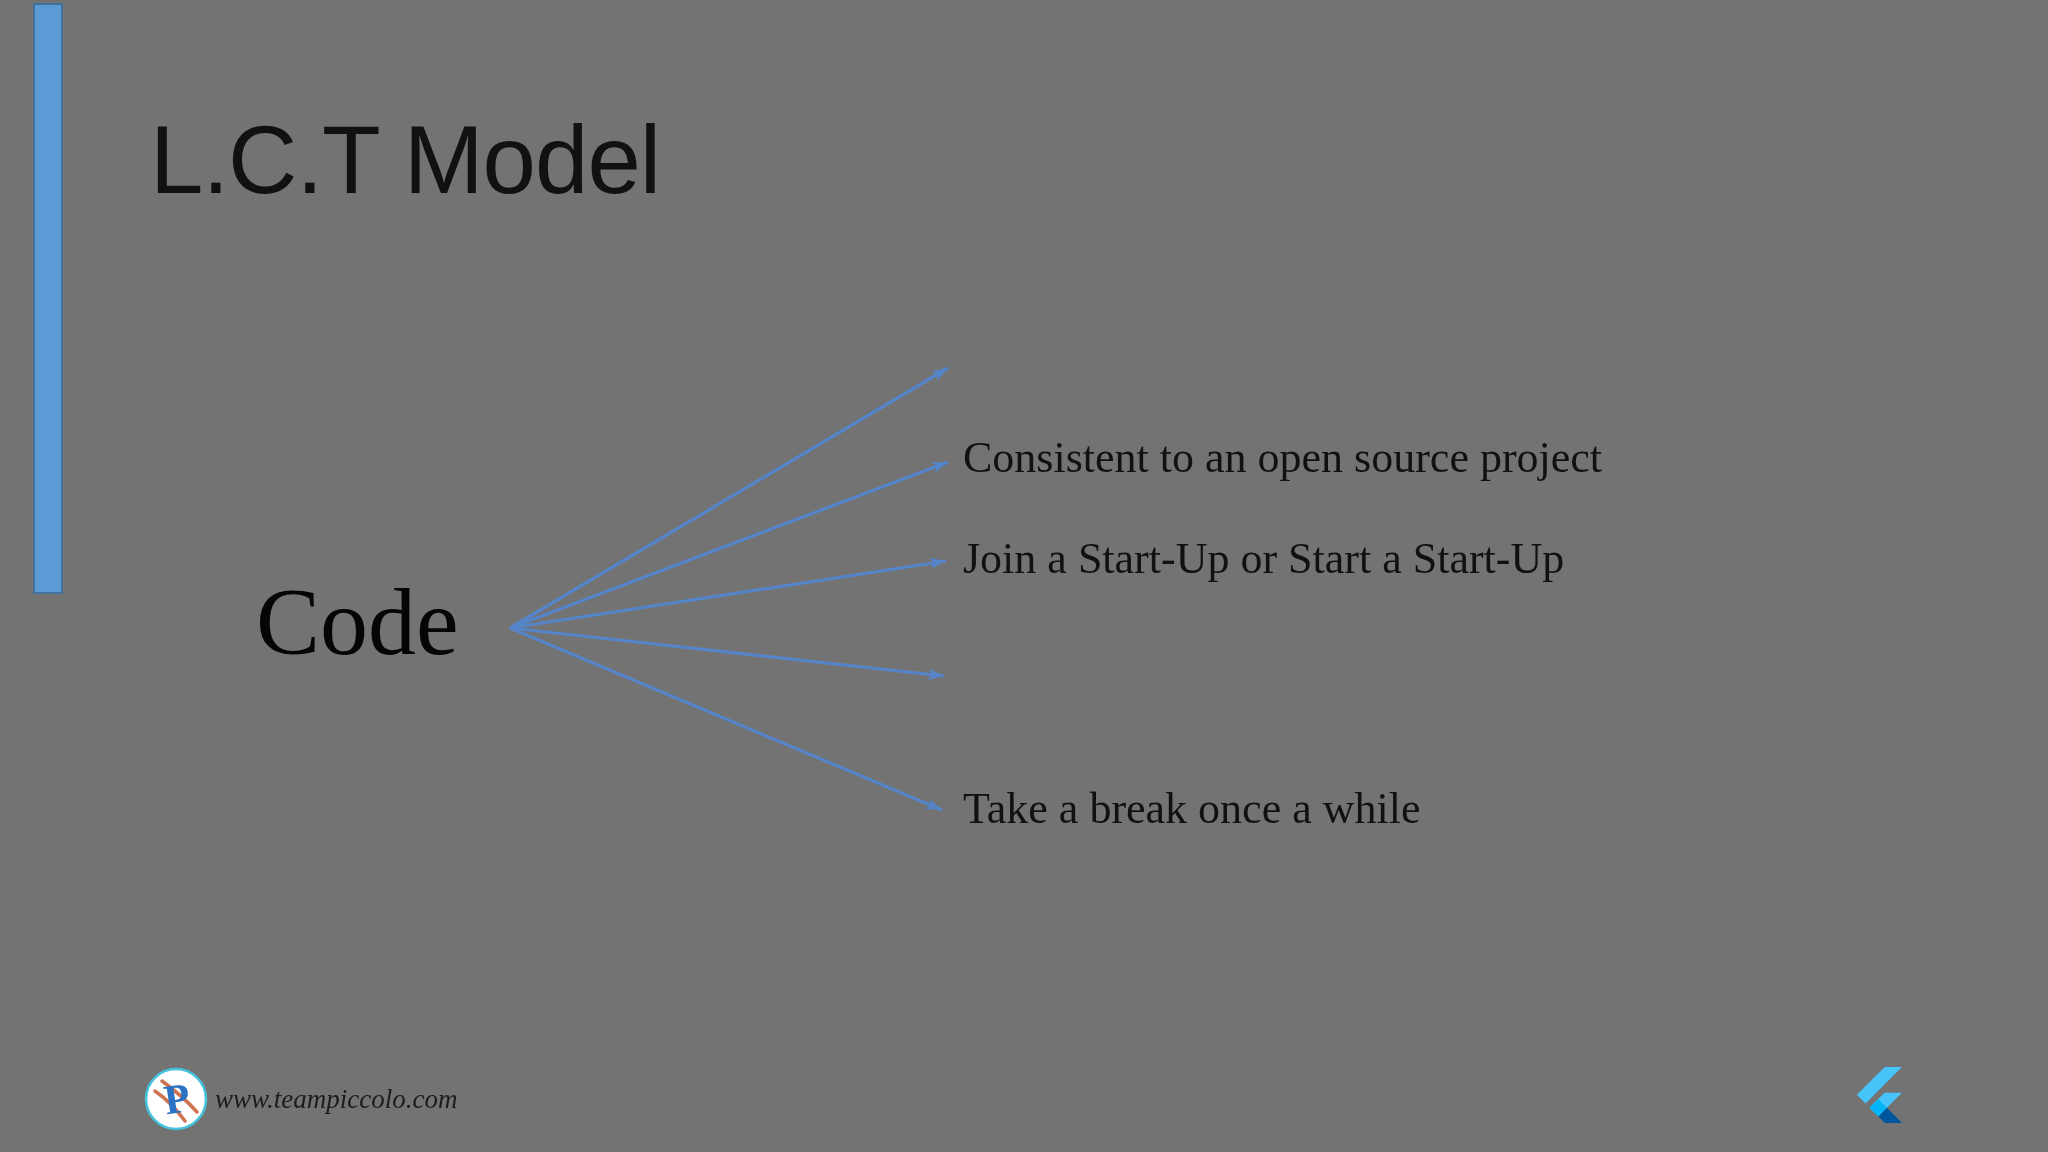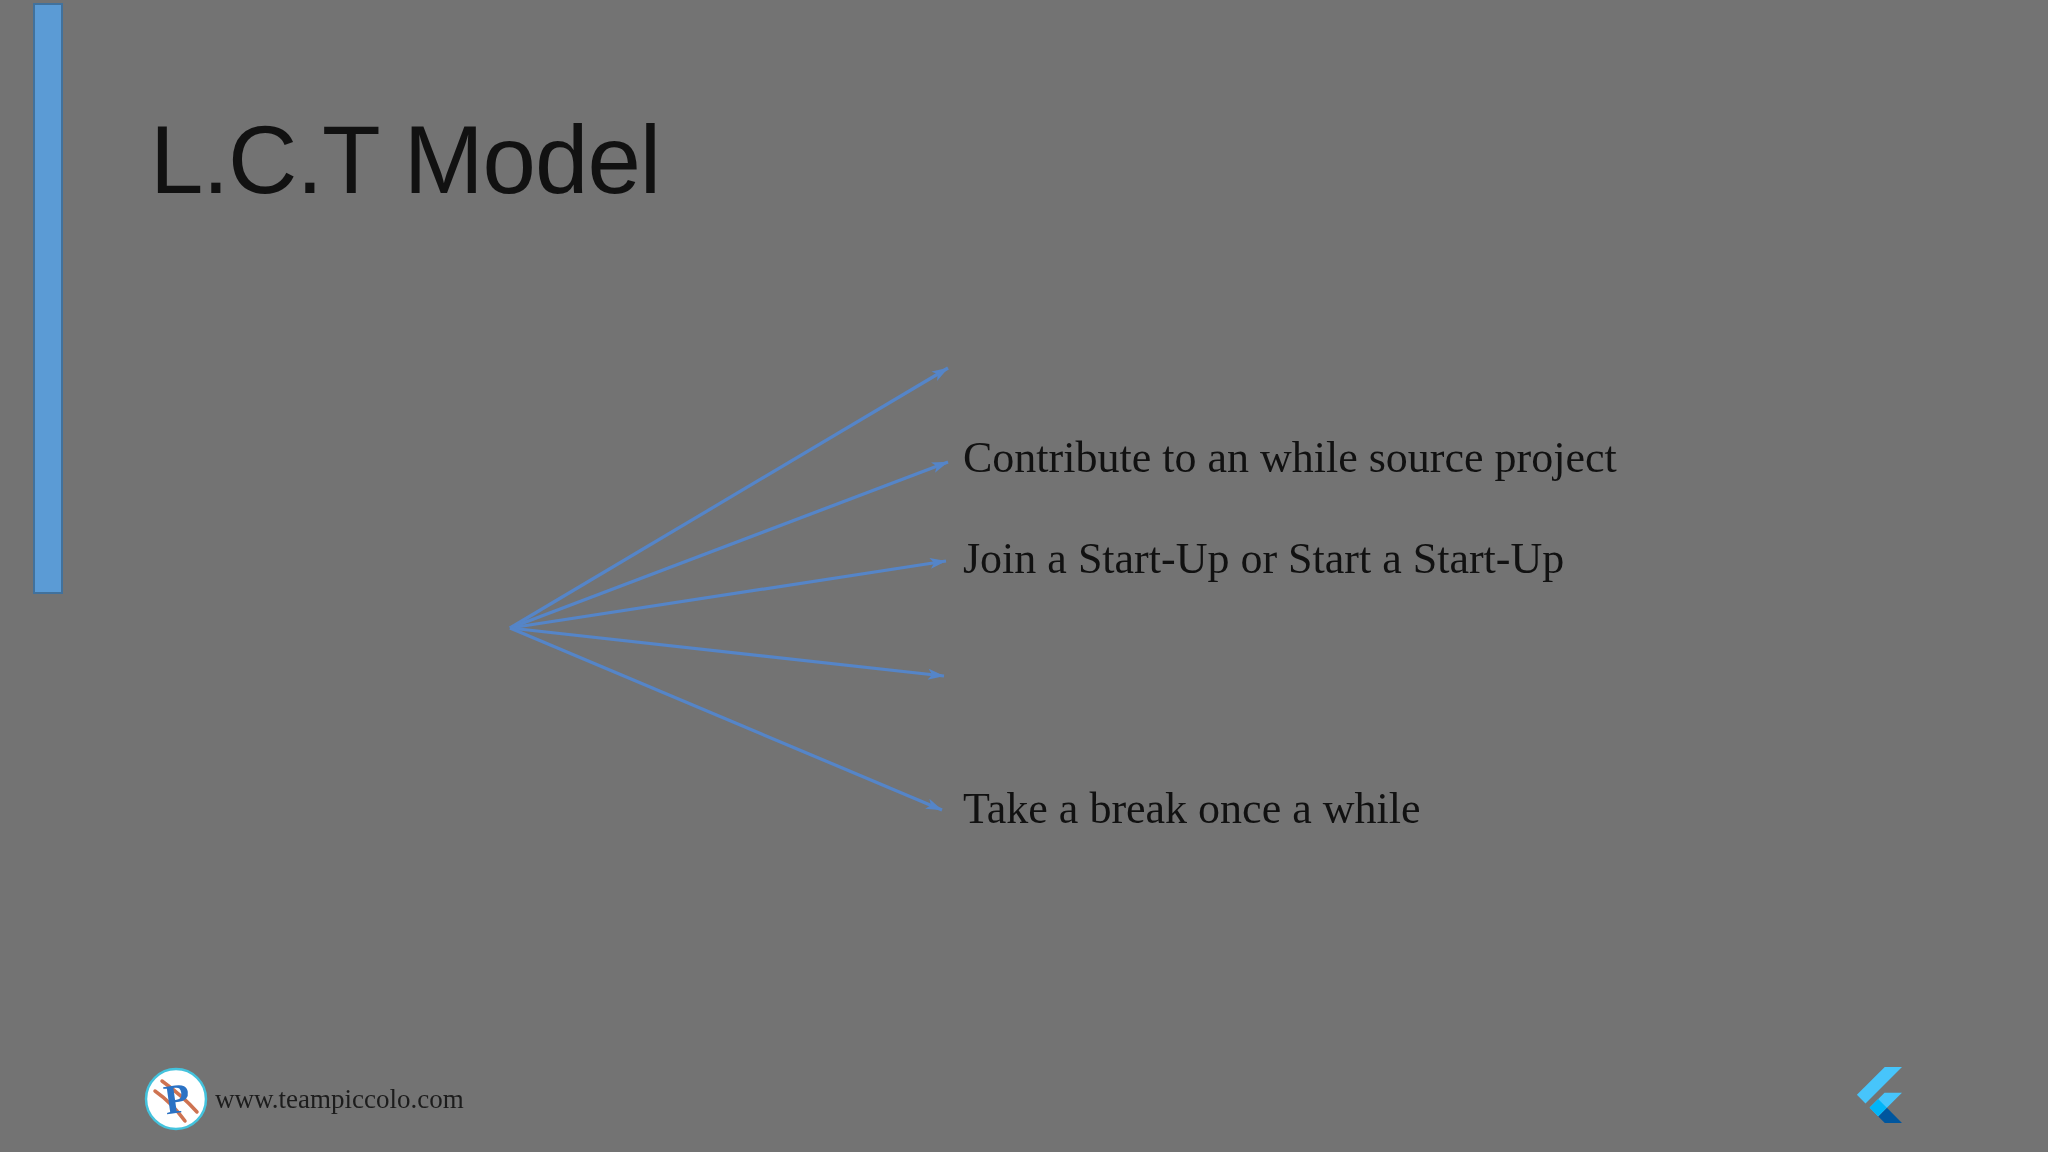--- a/index.html
+++ b/index.html
@@ -86,20 +86,21 @@
     width: 66px;
     height: 66px;
     display: block;
   }
   .website-url {
     margin-left: 6px;
     font-family: "Liberation Serif", serif;
     font-size: 27px;
     color: #1c1c1c;
     white-space: nowrap;
+    font-style: italic;
   }
   .flutter-logo {
     position: absolute;
     left: 1856px;
     top: 1067px;
     width: 47px;
     height: 56px;
   }
   .logo-ring { stroke: var(--logo-ring, #44C3DD); }
   .logo-p-fill { fill: var(--logo-p, #2B72C4); }
@@ -110,35 +111,36 @@
 </style>
 </head>
 <body>
 
 <div class="slide">
 
   <div class="accent-bar"></div>
 
   <h1 class="title">L.C.T Model</h1>
 
+  <div class="node-label">Code</div>
 
   <svg class="arrows-svg" viewBox="0 0 2048 1152" xmlns="http://www.w3.org/2000/svg">
     <defs>
       <marker id="stealth" markerUnits="userSpaceOnUse" markerWidth="18" markerHeight="12" refX="16.5" refY="6" orient="auto">
         <path class="arrow-head" d="M0.5,0.5 L17,6 L0.5,11.5 L4.5,6 Z"></path>
       </marker>
     </defs>
     <line class="arrow-line" x1="510" y1="628" x2="948" y2="368" marker-end="url(#stealth)"></line>
     <line class="arrow-line" x1="510" y1="628" x2="948" y2="462" marker-end="url(#stealth)"></line>
     <line class="arrow-line" x1="510" y1="628" x2="946" y2="561" marker-end="url(#stealth)"></line>
     <line class="arrow-line" x1="510" y1="628" x2="944" y2="676" marker-end="url(#stealth)"></line>
     <line class="arrow-line" x1="510" y1="628" x2="942" y2="810" marker-end="url(#stealth)"></line>
   </svg>
 
-  <div class="branch" style="top:436px">Contribute to an while source project</div>
+  <div class="branch" style="top:436px">Consistent to an open source project</div>
   <div class="branch" style="top:537px">Join a Start-Up or Start a Start-Up</div>
   <div class="branch" style="top:787px">Take a break once a while</div>
 
   <div class="footer-left">
     <svg class="piccolo-logo" viewBox="0 0 66 66" xmlns="http://www.w3.org/2000/svg">
       <circle cx="33" cy="33" r="30" fill="#ffffff" class="logo-ring" stroke-width="2.5"></circle>
       <path class="logo-slash" d="M12,25 C22,32 34,44 42,55" stroke-width="3.5" fill="none" stroke-linecap="round" opacity="0.85"></path>
       <path class="logo-slash" d="M19,15 C30,23 46,37 54,46" stroke-width="3.5" fill="none" stroke-linecap="round" opacity="0.85"></path>
       <text class="logo-p-fill" x="34" y="47" font-size="42" font-weight="bold" text-anchor="middle" font-family="Liberation Serif, serif" transform="rotate(-8 33 33)">P</text>
     </svg>

